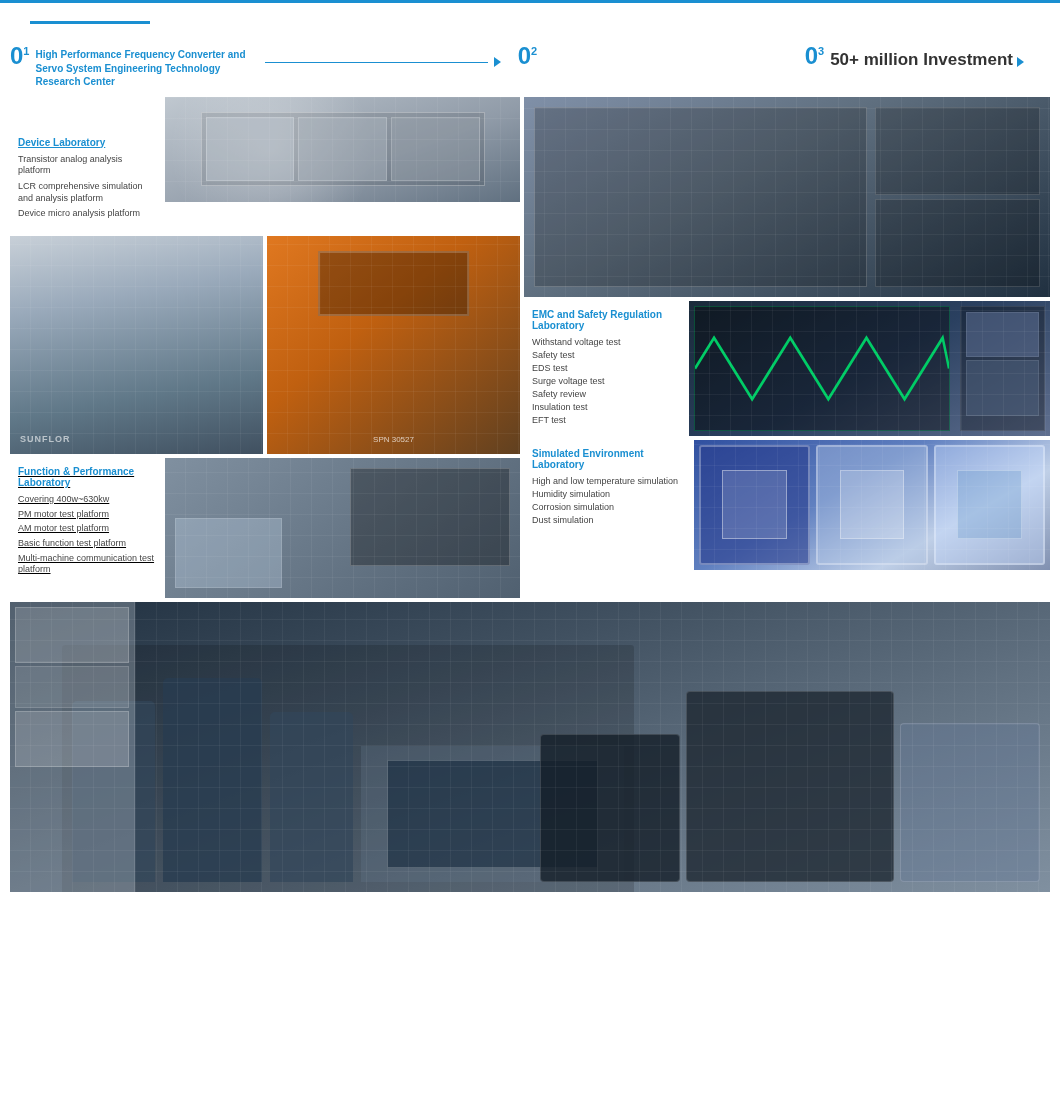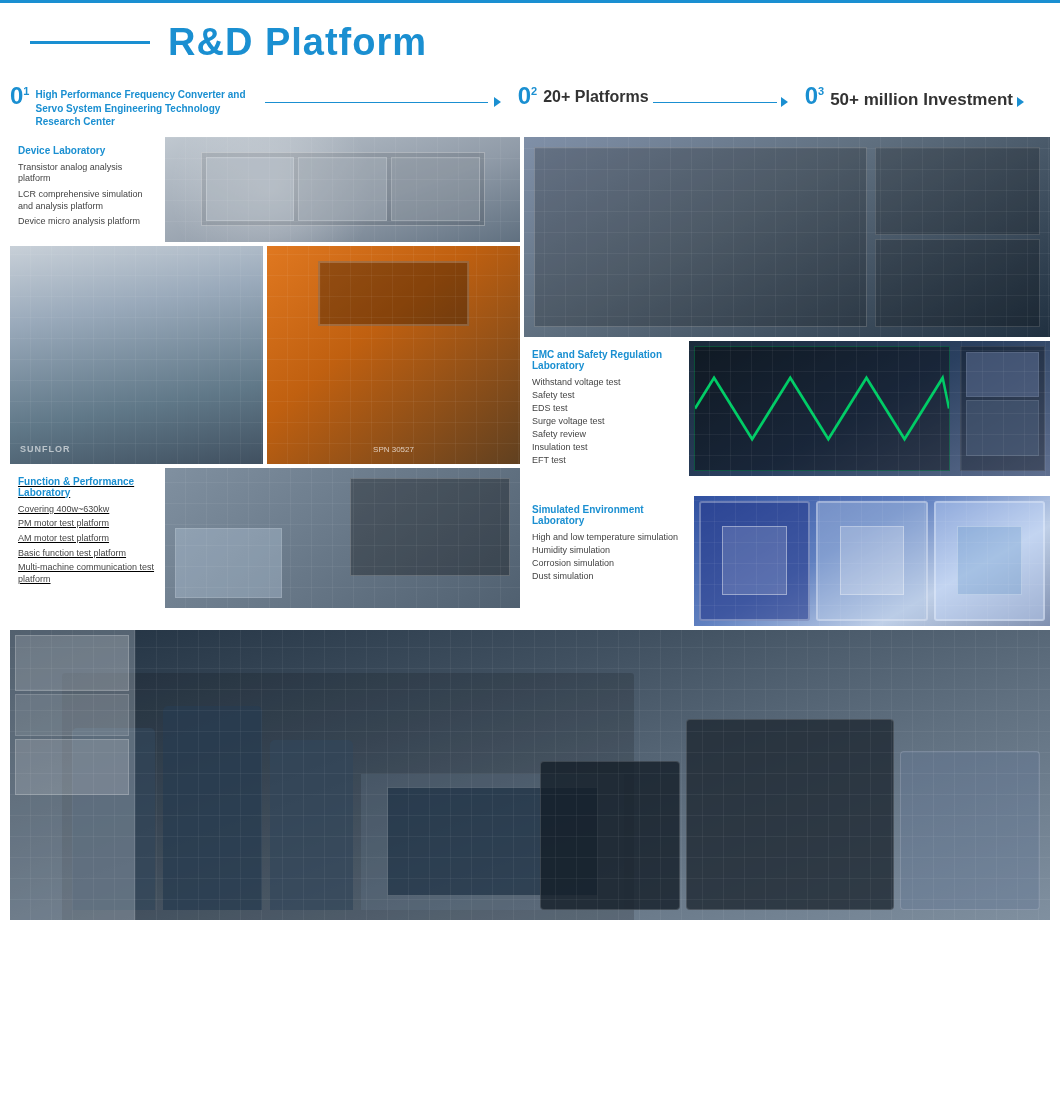--- a/index.html
+++ b/index.html
@@ -82,20 +82,22 @@
     .device-lab-text {
       width: 155px;
       padding: 8px 8px;
       flex-shrink: 0;
     }
     .device-lab-text .lab-title {
       font-size: 10px;
       font-weight: bold;
       color: #1a8fd1;
       margin-bottom: 6px;
+      text-decoration: underline;
+      margin-top: 32px;
     }
     .device-lab-text .lab-item {
       font-size: 9px;
       color: #444;
       margin-bottom: 4px;
       line-height: 1.3;
     }
     .lab-img-placeholder {
       flex: 1;
       background: #b0b8c0;
@@ -147,21 +149,21 @@
     
     .right-top-img {
       background: #7a8fa0;
       height: 200px;
       margin-bottom: 4px;
     }
 
     
     .emc-row {
       display: flex;
-      margin-bottom: 20px;
+      margin-bottom: 4px;
     }
     .emc-text {
       width: 165px;
       padding: 8px 8px;
       flex-shrink: 0;
     }
     .emc-text .lab-title {
       font-size: 10px;
       font-weight: bold;
       color: #1a8fd1;
@@ -275,41 +277,35 @@
     }
     .num-badge sup {
       font-size: 11px;
     }
   </style>
 </head>
 <body>
 
 <div class="page-header">
   <div class="header-line"></div>
-  <h1 class="page-title">R&amp;D Platform</h1>
 </div>
 
 <div class="section-labels">
 
   <div class="section-label">
     <span class="num-badge">0<sup>1</sup></span>
     <div style="flex:1; display:flex; align-items:flex-start; gap:6px;">
       <span class="label-text" style="font-size:10px;font-weight:bold;color:#1a8fd1;max-width:220px;line-height:1.35;padding-top:4px;">High Performance Frequency Converter and Servo System Engineering Technology Research Center</span>
       <div style="flex:1;height:1px;background:#1a8fd1;margin-top:18px;margin-left:4px;"></div>
       <div style="width:0;height:0;border-top:5px solid transparent;border-bottom:5px solid transparent;border-left:7px solid #1a8fd1;margin-top:13px;"></div>
     </div>
   </div>
 
   <div class="section-label section-label-02" style="display:flex;align-items:flex-start;gap:6px;flex:0.55;">
     <span class="num-badge">0<sup>2</sup></span>
-    <div style="flex:1;display:flex;align-items:flex-start;gap:4px;">
-      <span style="font-size:16px;font-weight:bold;color:#333;padding-top:4px;white-space:nowrap;">20+ Platforms</span>
-      <div style="flex:1;height:1px;background:#1a8fd1;margin-top:18px;"></div>
-      <div style="width:0;height:0;border-top:5px solid transparent;border-bottom:5px solid transparent;border-left:7px solid #1a8fd1;margin-top:13px;"></div>
-    </div>
   </div>
 
   <div class="section-label section-label-03" style="display:flex;align-items:flex-start;gap:6px;flex:0.5;">
     <span class="num-badge">0<sup>3</sup></span>
     <div style="flex:1;display:flex;align-items:flex-start;gap:4px;">
       <span style="font-size:17px;font-weight:bold;color:#333;padding-top:6px;white-space:nowrap;">50+ million Investment</span>
       <div style="width:0;height:0;border-top:5px solid transparent;border-bottom:5px solid transparent;border-left:7px solid #1a8fd1;margin-top:13px;"></div>
     </div>
   </div>
 </div>

